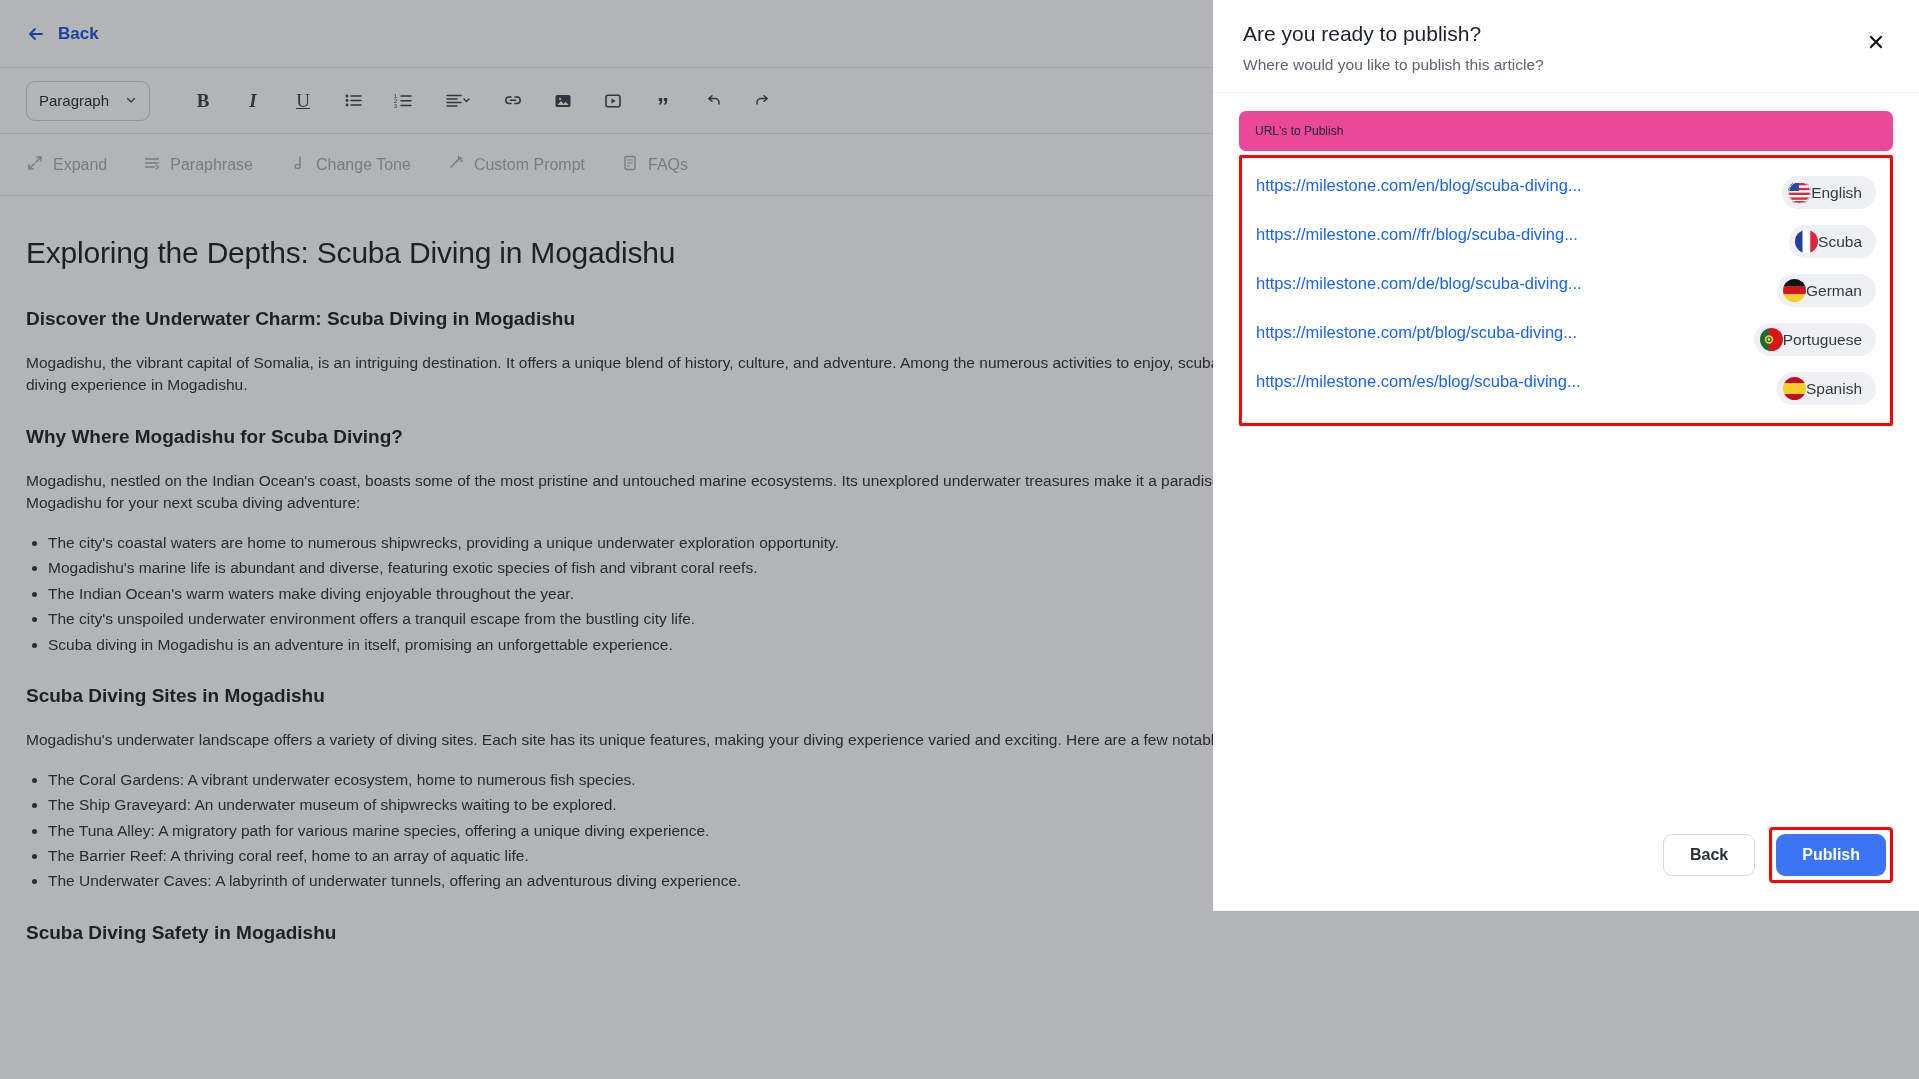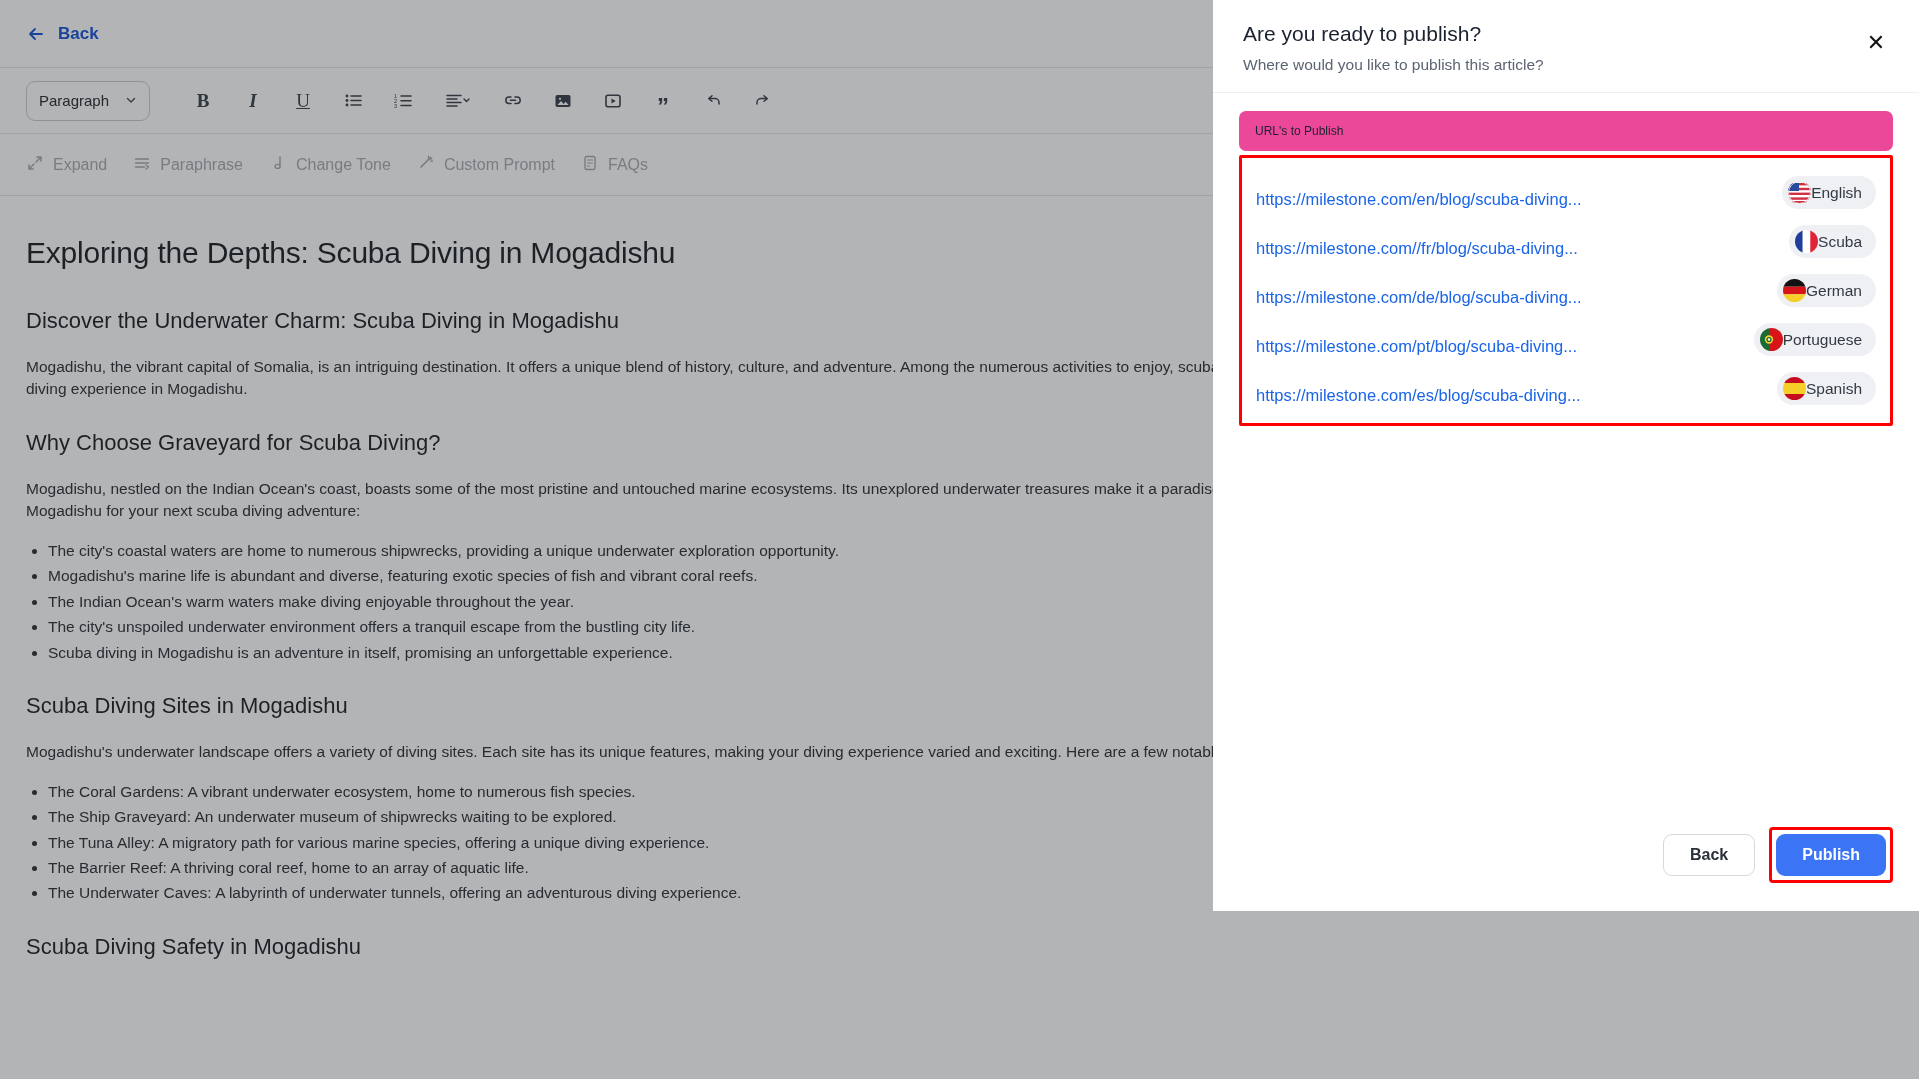--- a/index.html
+++ b/index.html
@@ -100,21 +100,21 @@
     gap: 26px;
     font-size: 15px;
     color: #5d646d;
     white-space: nowrap;
   }
 
   .ai-bar {
     height: 62px;
     display: flex;
     align-items: center;
-    gap: 26px;
+    gap: 36px;
     padding: 0 26px;
     border-bottom: 1px solid #e6e8eb;
     position: relative;
   }
   .ai-item {
     display: flex;
     align-items: center;
     gap: 9px;
     font-size: 16px;
     color: #a8adb4;
@@ -154,22 +154,22 @@
     border-radius: 9px;
     padding: 12px 22px;
     display: flex;
     align-items: center;
     gap: 10px;
     white-space: nowrap;
     cursor: pointer;
   }
 
   .h2 {
-    font-size: 22px;
-    font-weight: 400;
+    font-size: 19px;
+    font-weight: 700;
     color: #1f242b;
     margin: 30px 8px 22px 0;
   }
   .para {
     font-size: 15.5px;
     line-height: 1.42;
     color: #2f353c;
     margin-bottom: 18px;
     max-width: 1640px;
   }
@@ -246,21 +246,21 @@
 
   .url-list {
     border: 3px solid #ff0000;
     border-radius: 2px;
     margin-top: 4px;
     padding: 10px 0;
   }
 
   .url-row {
     display: flex;
-    align-items: flex-end;
+    align-items: flex-start;
     justify-content: space-between;
     padding: 8px 14px;
     gap: 14px;
   }
 
   .url-link {
     color: #1a64e8;
     font-size: 16.5px;
     text-decoration: none;
     white-space: nowrap;
@@ -478,21 +478,21 @@
               <path d="M6 11.5l.8 1.9 1.9.8-1.9.8L6 16.9l-.8-1.9-1.9-.8 1.9-.8z" fill="#1a4fd6"></path>
             </svg>
           </span>
           <span>Regenerate</span>
         </div>
       </div>
 
       <h2 class="h2">Discover the Underwater Charm: Scuba Diving in Mogadishu</h2>
       <p class="para">Mogadishu, the vibrant capital of Somalia, is an intriguing destination. It offers a unique blend of history, culture, and adventure. Among the numerous activities to enjoy, scuba diving stands out. This article will guide you through the scuba diving experience in Mogadishu.</p>
 
-      <h2 class="h2">Why Choose Graveyard for Scuba Diving?</h2>
+      <h2 class="h2">Why Where Mogadishu for Scuba Diving?</h2>
       <p class="para">Mogadishu, nestled on the Indian Ocean's coast, boasts some of the most pristine and untouched marine ecosystems. Its unexplored underwater treasures make it a paradise for scuba divers. Here are five reasons why you should consider Mogadishu for your next scuba diving adventure:</p>
       <ul class="blist">
         <li>The city's coastal waters are home to numerous shipwrecks, providing a unique underwater exploration opportunity.</li>
         <li>Mogadishu's marine life is abundant and diverse, featuring exotic species of fish and vibrant coral reefs.</li>
         <li>The Indian Ocean's warm waters make diving enjoyable throughout the year.</li>
         <li>The city's unspoiled underwater environment offers a tranquil escape from the bustling city life.</li>
         <li>Scuba diving in Mogadishu is an adventure in itself, promising an unforgettable experience.</li>
       </ul>
 
       <h2 class="h2">Scuba Diving Sites in Mogadishu</h2>

